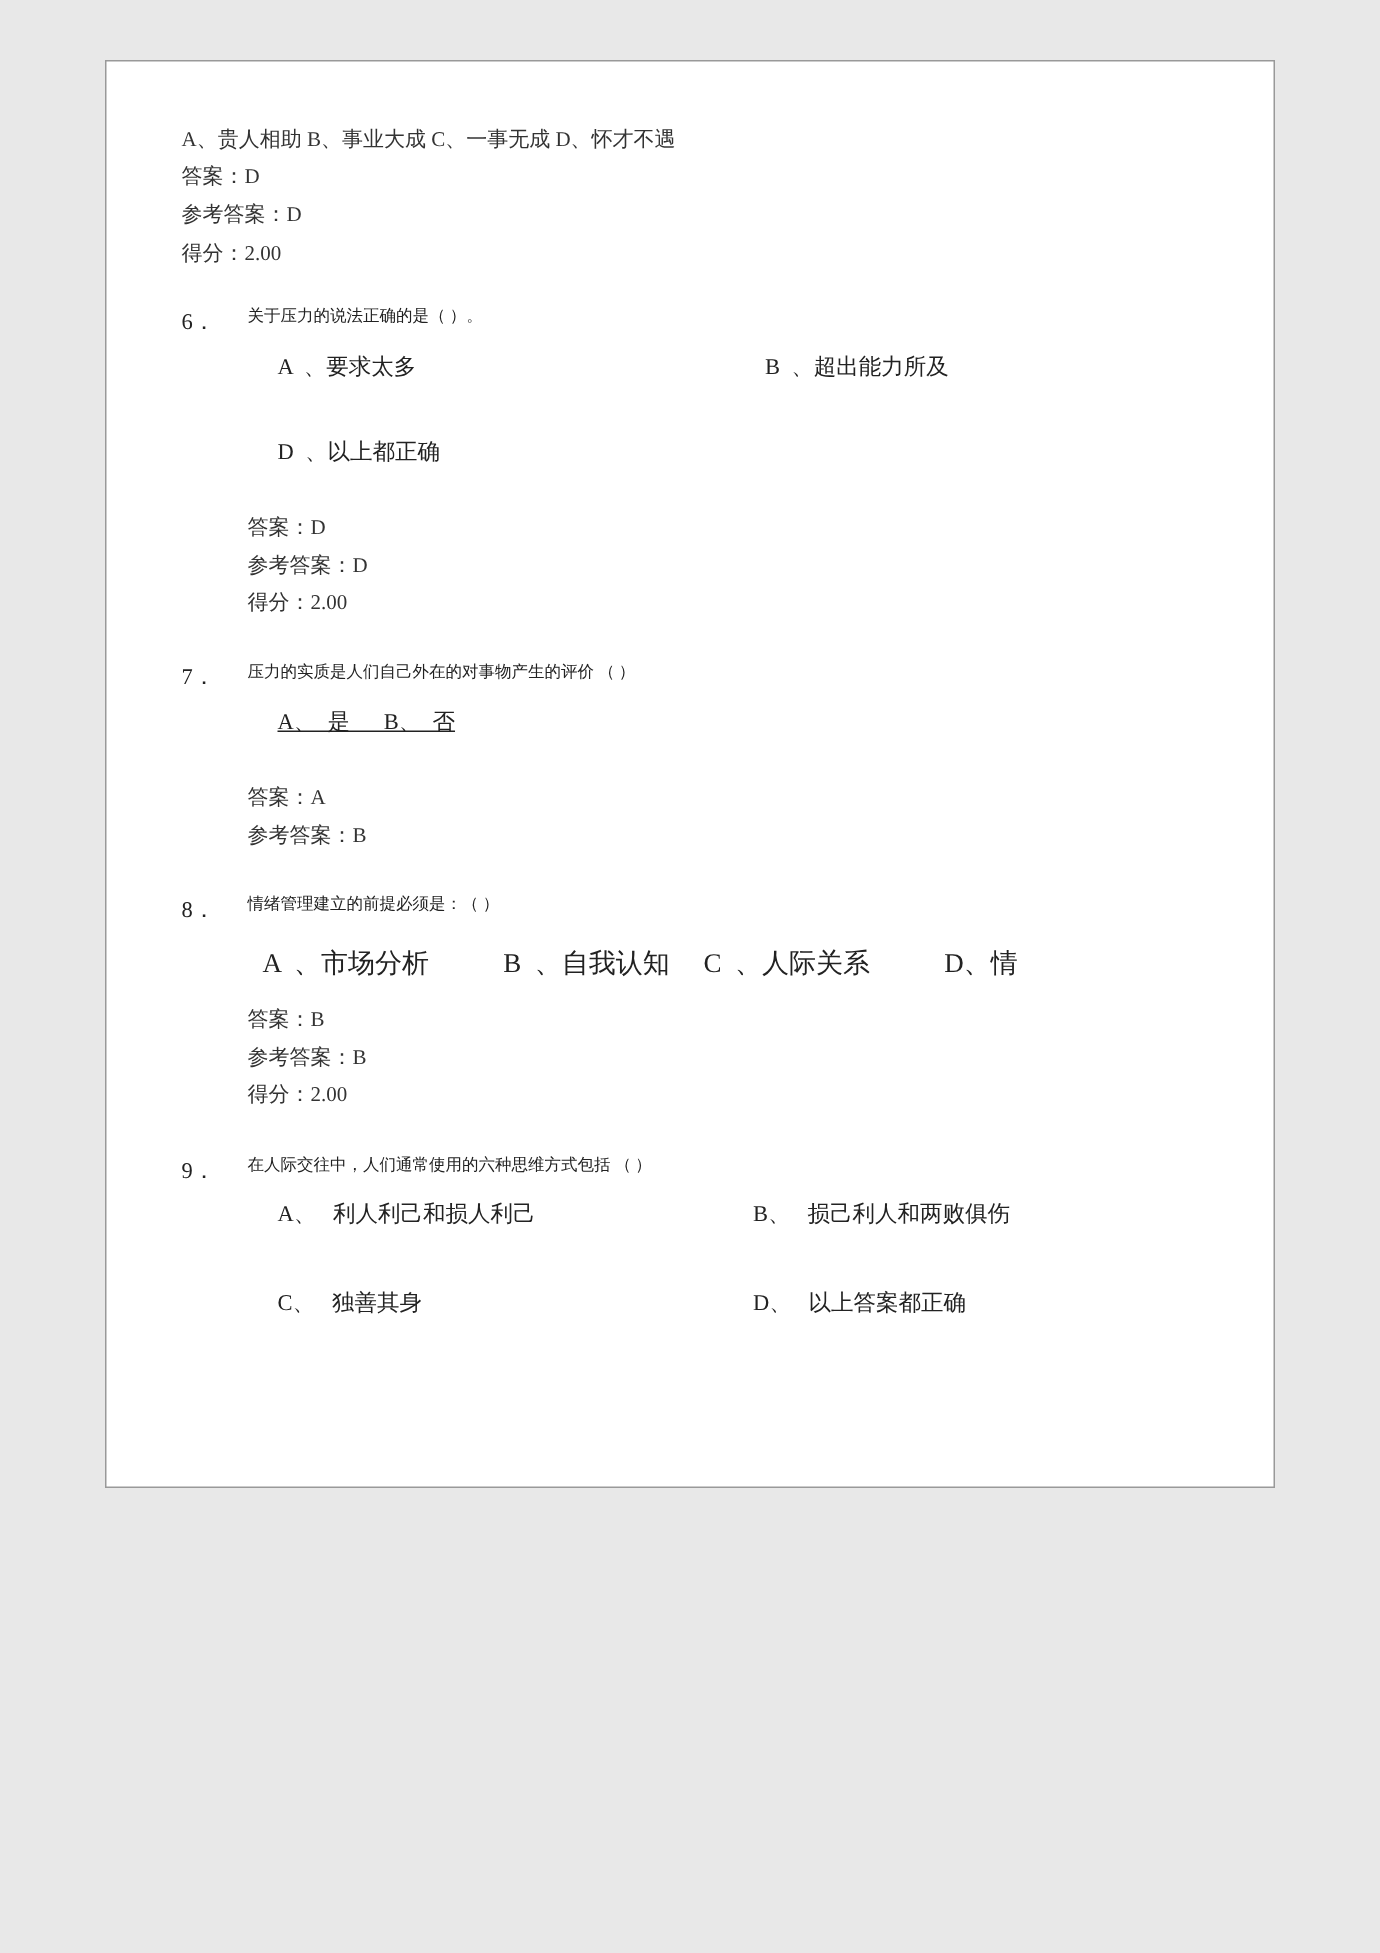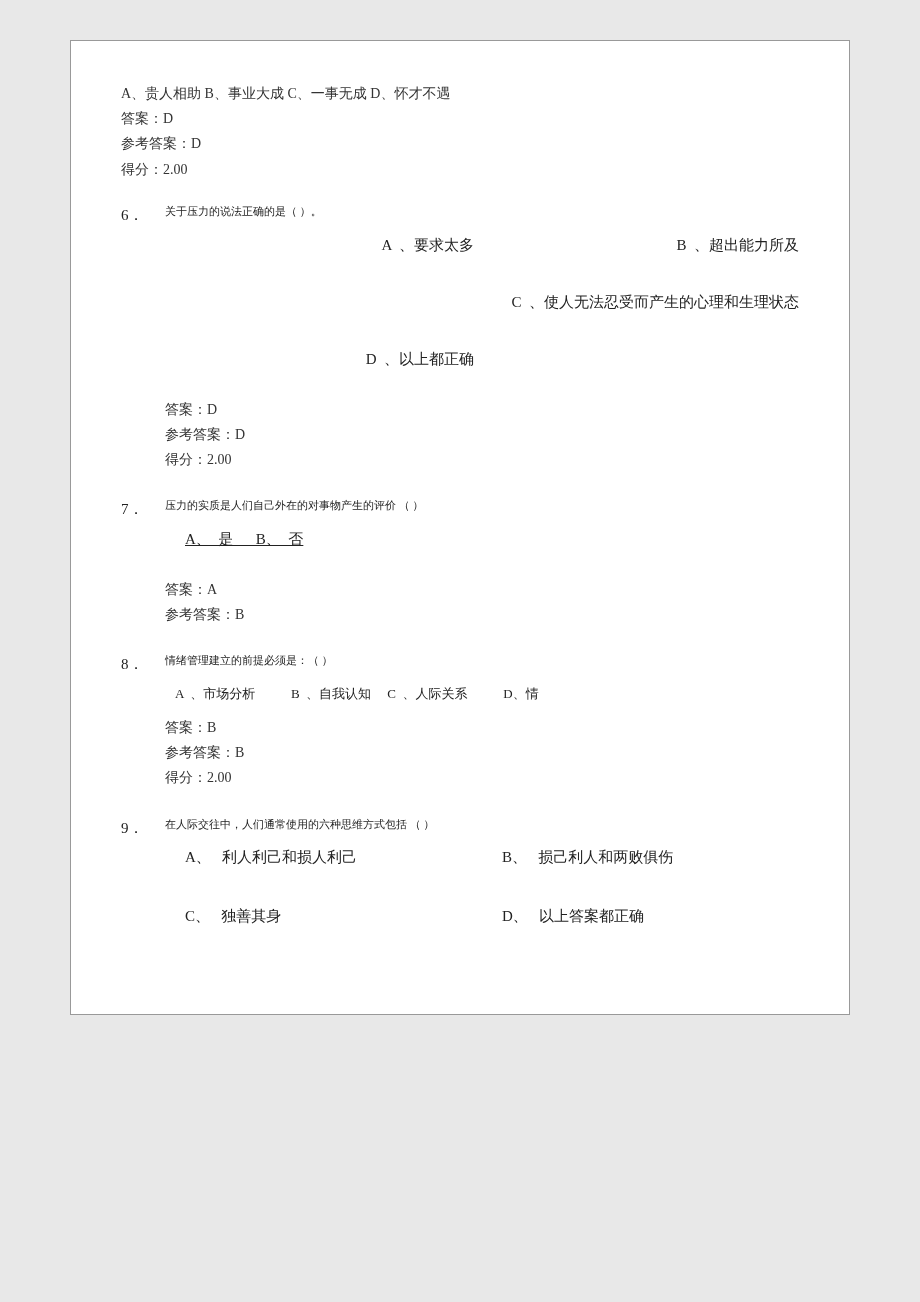--- a/index.html
+++ b/index.html
@@ -15,21 +15,21 @@
       justify-content: center;
       align-items: flex-start;
       min-height: 100vh;
       padding: 40px 20px;
     }
 
     .page-container {
       background-color: #ffffff;
       border: 1px solid #999;
       width: 780px;
-      padding: 40px 50px 36px 50px;
+      padding: 40px 50px 60px 50px;
       line-height: 1.8;
       font-size: 15px;
       color: #222;
     }
 
     .question-block {
       margin-bottom: 24px;
       position: relative;
     }
 
@@ -70,24 +70,23 @@
     <div>答案：D</div>
     <div>参考答案：D</div>
     <div>得分：2.00</div>
   </div>
 
   <div class="question-block" style="display:flex; gap:6px;">
     <div style="min-width:28px; font-size:15px;">6．</div>
     <div class="question-wrapper" style="flex:1;">
       <div class="question-text">关于压力的说法正确的是（     ）。</div>
       <div style="margin-left:20px;">
-        <div style="display:grid; grid-template-columns:1fr 1fr; gap:14px 36px; margin-bottom:8px;text-align:right;">
+        <div style="display:grid; grid-template-columns:1fr 1fr; gap:14px 36px; margin-bottom:8px;">
           <div class="option-item">A &nbsp;、要求太多</div>
           <div class="option-item">B &nbsp;、超出能力所及</div>
-          <div class="option-item" style="grid-column:1/3;">C &nbsp;、使人无法忍受而产生的心理和生理状态</div>
           <div class="option-item">D &nbsp;、以上都正确</div>
         </div>
       </div>
       <div class="answer-block">
         <div>答案：D</div>
         <div>参考答案：D</div>
         <div>得分：2.00</div>
       </div>
     </div>
   </div>
@@ -106,21 +105,21 @@
         <div>参考答案：B</div>
       </div>
     </div>
   </div>
 
   <div class="question-block" style="display:flex; gap:6px; margin-top:10px;">
     <div style="min-width:28px; font-size:15px;">8．</div>
     <div class="question-wrapper" style="flex:1;">
       <div class="question-text">情绪管理建立的前提必须是：（     ）</div>
       <div style="margin-left:10px; margin-bottom:8px;">
-        <div style="font-size:13px; line-height:2;">
+        <div style="font-size:18px; line-height:2;">
           <span>A &nbsp;、市场分析 &nbsp;&nbsp;&nbsp;&nbsp;&nbsp;&nbsp;&nbsp;&nbsp;&nbsp;</span>
           <span>B &nbsp;、自我认知 &nbsp;&nbsp;&nbsp;</span>
           <span>C &nbsp;、人际关系 &nbsp;&nbsp;&nbsp;&nbsp;&nbsp;&nbsp;&nbsp;&nbsp;&nbsp;</span>
           <span>D、情</span>
         </div>
       </div>
       <div class="answer-block">
         <div>答案：B</div>
         <div>参考答案：B</div>
         <div>得分：2.00</div>

